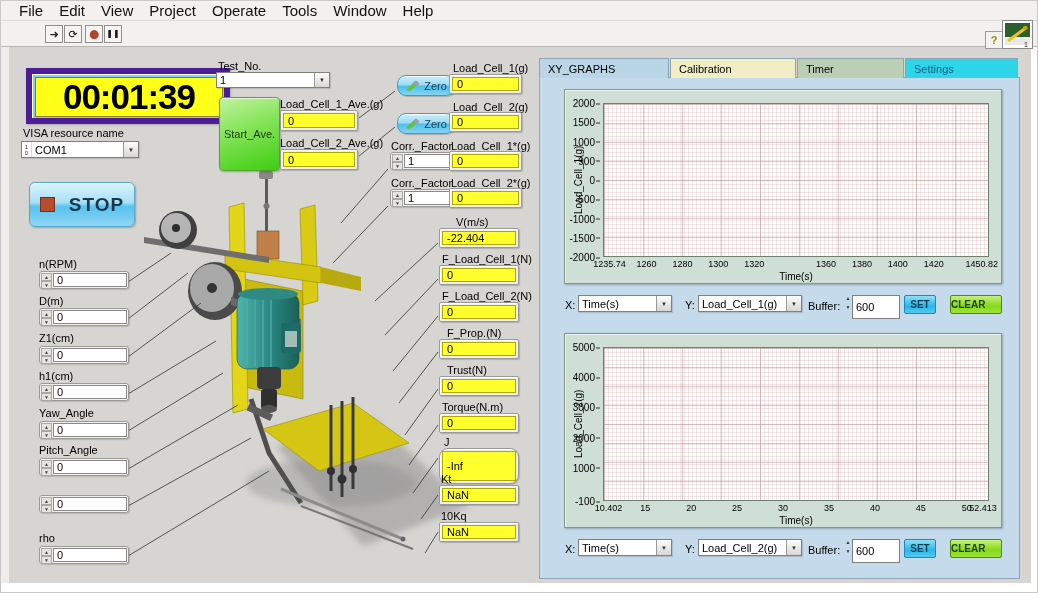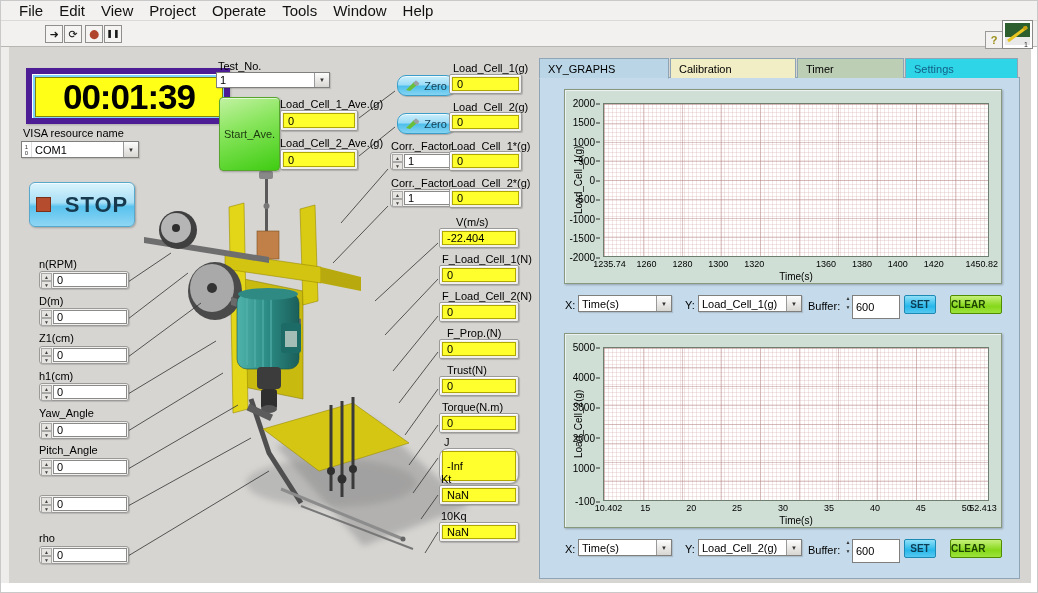--- a/index.html
+++ b/index.html
@@ -31,21 +31,21 @@
   .dd .btn{width:14px;background:linear-gradient(#fdfdfd,#d8d6d2);border-left:1px solid #9a9a9a;
            display:flex;align-items:center;justify-content:center;font-size:6px;color:#333;}
   .io-ic{width:9px;display:flex;flex-direction:column;align-items:center;justify-content:center;
          font-size:6px;line-height:6px;color:#333;border-right:1px solid #ddd;}
   
   .stop-btn{left:28px;top:181px;width:106px;height:45px;border:1px solid #58a8cc;border-radius:6px;
             background:linear-gradient(#d9f3fc 0%,#a9e0f6 45%,#58c2ee 55%,#8fd6f4 100%);
             display:flex;align-items:center;justify-content:center;gap:14px;
             box-shadow:inset 0 1px 0 rgba(255,255,255,.7),1px 1px 2px rgba(0,0,0,.25);}
   .stop-sq{width:13px;height:13px;background:#b64c2e;border:1px solid #7c2e16;}
-  .stop-txt{font-size:22px;font-weight:bold;color:#16394e;letter-spacing:1px;}
+  .stop-txt{font-size:19px;font-weight:bold;color:#16394e;letter-spacing:1px;}
   
   .num-input{height:18px;background:#f1f0ee;border:1px solid #9a9a98;border-radius:3px;
              box-shadow:1px 1px 1px rgba(0,0,0,.15);display:flex;padding:1px;}
   .spin{width:11px;display:flex;flex-direction:column;margin-right:1px;}
   .spin span{flex:1;font-size:5px;line-height:6px;text-align:center;background:#e6e4e0;
              border:1px solid #a8a8a6;color:#444;}
   .num-val{flex:1;background:#fff;border:1px solid #8a8a88;font-size:11px;padding:0 3px;
            display:flex;align-items:center;}
   
   .yfield{background:#f0efec;border:1px solid #9a9a98;border-radius:2px;padding:2px;

